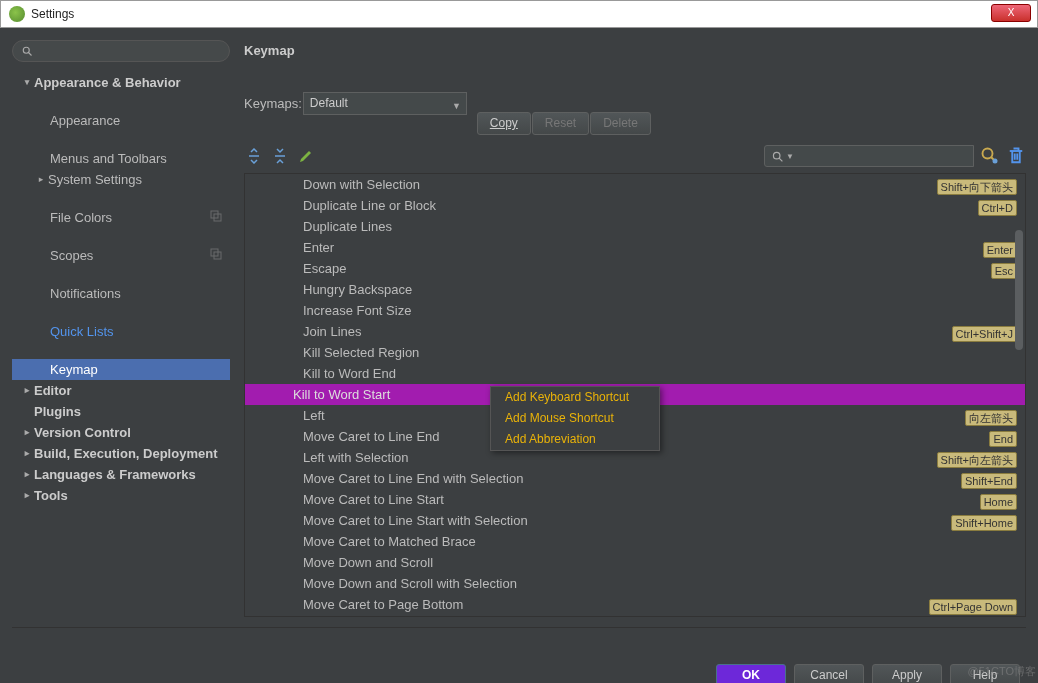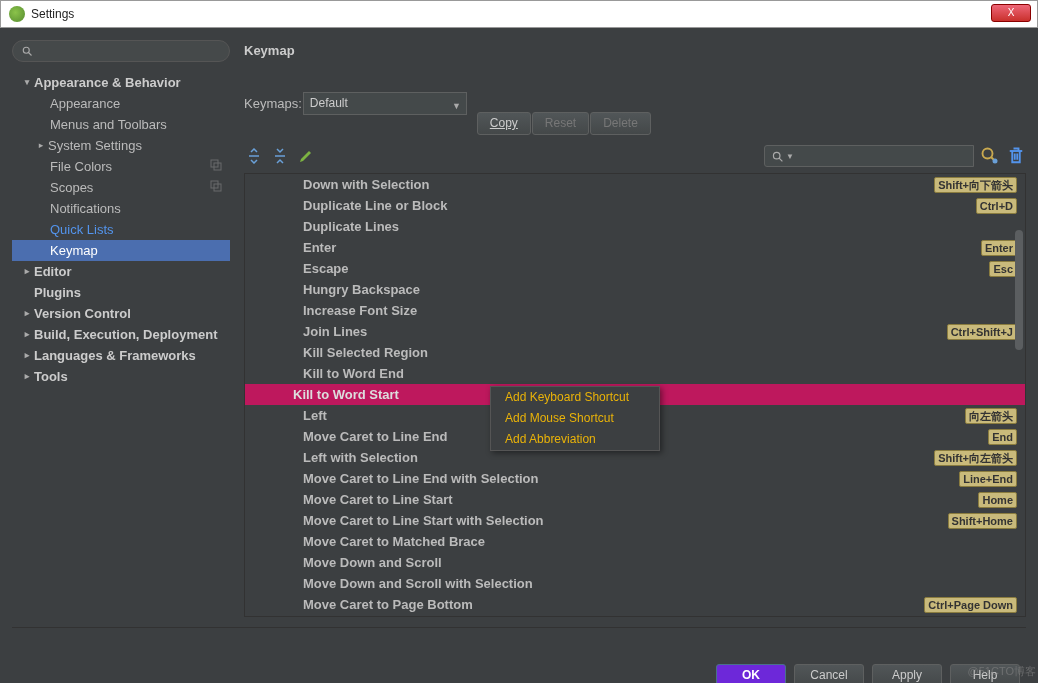--- a/index.html
+++ b/index.html
@@ -15,21 +15,21 @@
   .dialog { position: absolute; left: 0; right: 0; top: 28px; bottom: 0; background: #3c3f41; padding: 12px 12px 0 12px; display: flex; flex-direction: column; }
   .content-row { flex: 1; display: flex; min-height: 0; }
   .sidebar { width: 218px; display: flex; flex-direction: column; }
   .side-search { height: 22px; border: 1px solid #555; border-radius: 11px; background: #45494a; margin-bottom: 10px; display: flex; align-items: center; padding: 0 8px; }
   .side-search svg { width: 12px; height: 12px; color: #aaa; }
 
   .tree { flex: 1; font-size: 13px; color: #bbb; overflow: hidden; }
   .tree-item { height: 21px; line-height: 21px; white-space: nowrap; display: flex; align-items: center; position: relative; }
   .tree-item .arrow { display: inline-block; width: 10px; text-align: center; font-size: 9px; color: #aaa; margin-right: 2px; }
   .tree-item.level0 { padding-left: 10px; font-weight: bold; color: #ccc; }
-  .tree-item.level1 { padding-left: 38px; }
+  .tree-item.level1 { padding-left: 38px; margin-top: 17px; }
   .tree-item.level1-with-arrow { padding-left: 24px; }
   .tree-item.selected { background: #4b6eaf; color: #fff; }
   .tree-item.link { color: #5394ec; }
   .tree-item .copy-ic { position: absolute; right: 8px; top: 3px; width: 12px; height: 12px; opacity: 0.4; }
 
   
   .right { flex: 1; margin-left: 14px; display: flex; flex-direction: column; min-width: 0; }
   .heading { font-size: 13px; font-weight: bold; color: #ccc; height: 22px; line-height: 22px; margin-bottom: 10px; }
   .toprow { display: flex; align-items: center; gap: 1px; margin-bottom: 10px; }
   .toprow .lbl { font-size: 13px; color: #bbb; }
@@ -45,22 +45,22 @@
   .ic-btn svg { width: 16px; height: 16px; }
   .spacer { flex: 1; }
   .search-box { width: 210px; height: 22px; background: #44494a; border: 1px solid #5e6060; border-radius: 3px 0 0 3px; display: flex; align-items: center; padding: 0 6px; }
   .search-box svg { width: 13px; height: 13px; color: #aaa; }
   .search-box .caret { margin-left: 2px; font-size: 8px; color: #aaa; }
   .find-ic, .trash-ic { width: 20px; height: 20px; margin-left: 6px; display: flex; align-items: center; justify-content: center; }
 
   
   .list-wrap { flex: 1; border: 1px solid #323232; background: #3c3f41; position: relative; overflow: hidden; }
   .list { position: absolute; inset: 0; overflow: hidden; }
-  .action-row { height: 21px; line-height: 21px; padding-left: 58px; padding-right: 8px; font-size: 13px; color: #bbb; display: flex; align-items: center; font-weight: bold; }
-  .action-row.selected { background: #be185d; color: #ddd; padding-left: 48px; }
+  .action-row { height: 21px; line-height: 21px; padding-left: 58px; padding-right: 8px; font-size: 13px; color: #bbb; display: flex; align-items: flex-end; }
+  .action-row.selected { background: #a21caf; color: #ddd; padding-left: 48px; }
   .action-row .name { flex: 1; white-space: nowrap; overflow: hidden; }
   .shortcut { background: #c9ba7b; color: #333; font-size: 11px; padding: 0 3px; border: 1px solid #8a7c3f; border-radius: 2px; line-height: 14px; }
   .thumb { position: absolute; right: 2px; top: 56px; width: 8px; height: 120px; background: #5b5e60; border-radius: 4px; }
 
   
   .ctx { position: absolute; left: 490px; top: 386px; width: 170px; background: #3c3f41; border: 1px solid #555; box-shadow: 2px 2px 6px rgba(0,0,0,0.45); z-index: 10; }
   .ctx-item { height: 21px; line-height: 21px; padding: 0 14px; font-size: 12px; color: #eab308; }
 
   
   .footer { height: 56px; border-top: 1px solid #323232; margin-top: 10px; display: flex; align-items: center; justify-content: flex-end; gap: 8px; padding-right: 6px; }
@@ -255,21 +255,21 @@
             <div class="action-row">
               <span class="name">Move Caret to Line End</span>
               <span class="shortcut">End</span>
             </div>
             <div class="action-row">
               <span class="name">Left with Selection</span>
               <span class="shortcut">Shift+向左箭头</span>
             </div>
             <div class="action-row">
               <span class="name">Move Caret to Line End with Selection</span>
-              <span class="shortcut">Line+End</span>
+              <span class="shortcut">Shift+End</span>
             </div>
             <div class="action-row">
               <span class="name">Move Caret to Line Start</span>
               <span class="shortcut">Home</span>
             </div>
             <div class="action-row">
               <span class="name">Move Caret to Line Start with Selection</span>
               <span class="shortcut">Shift+Home</span>
             </div>
             <div class="action-row">

